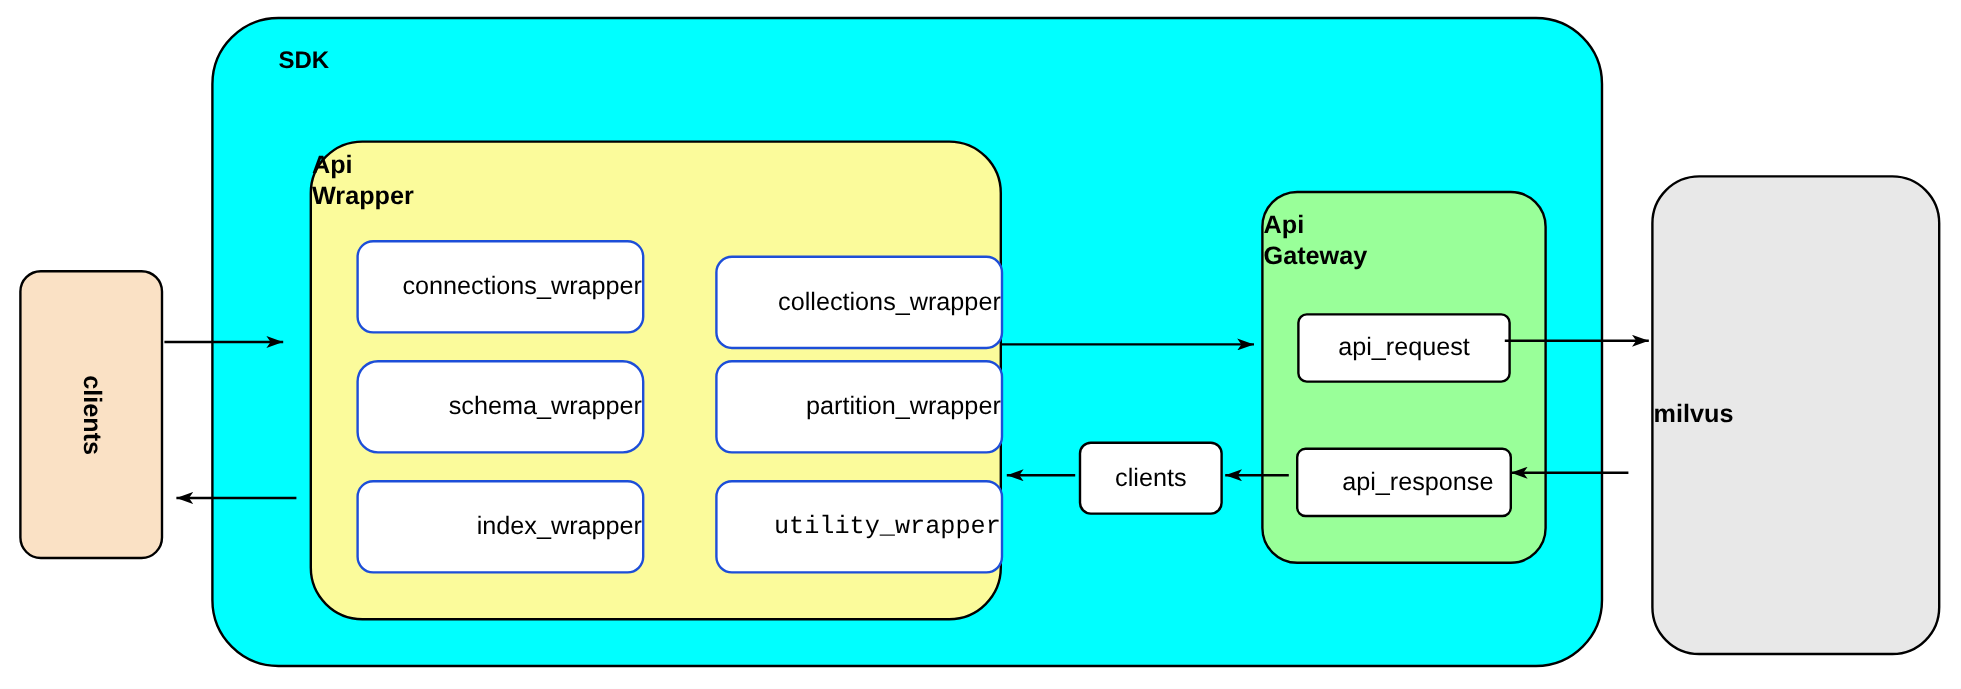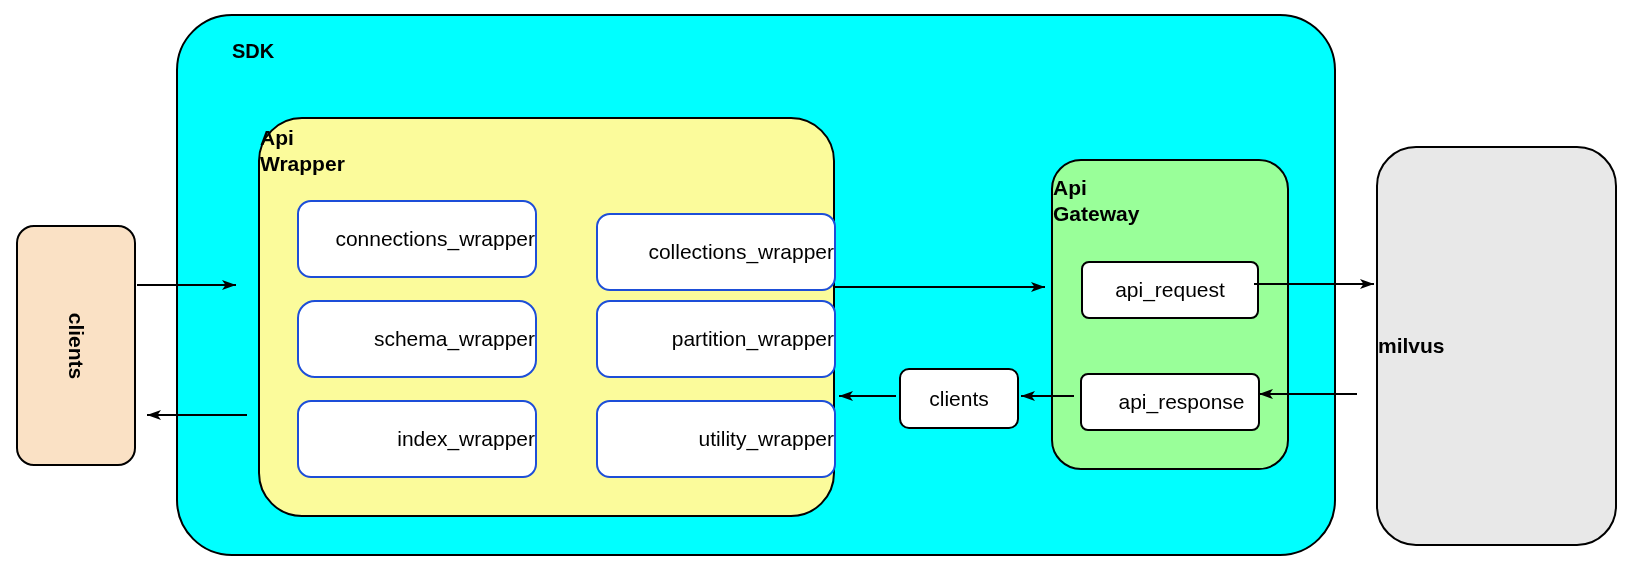--- a/index.html
+++ b/index.html
@@ -73,21 +73,21 @@
     display: flex; align-items: center; justify-content: flex-end;
     font-size: 21px;
     color: #000;
     margin-left: 16px;
   }
   .r1c1 { left: 21px;  top: 81px; }
   .r1c2 { left: 320px; top: 94px; }
   .r2c1 { left: 21px;  top: 181px; border-radius: 18px; }
   .r2c2 { left: 320px; top: 181px; }
   .r3c1 { left: 21px;  top: 281px; }
-  .r3c2 { left: 320px; top: 281px; }
+  .r3c2 { left: 320px; top: 281px; font-family: Liberation Mono, monospace; }
   
   .checker {
     left: 721px; top: 352px; width: 120px; height: 61px;
     background: #ffffff;
     border-radius: 10px;
     display: flex; align-items: center; justify-content: center;
     font-size: 21px;
   }
   
   .api-gateway {

